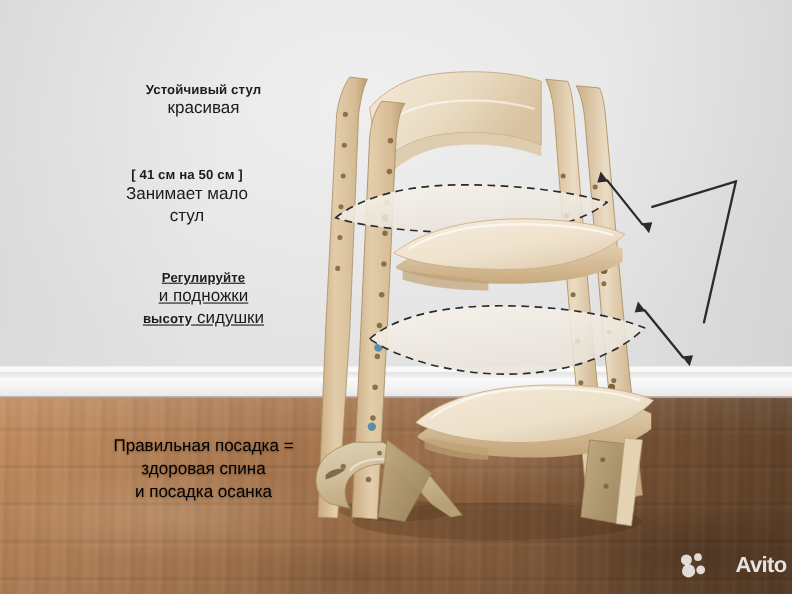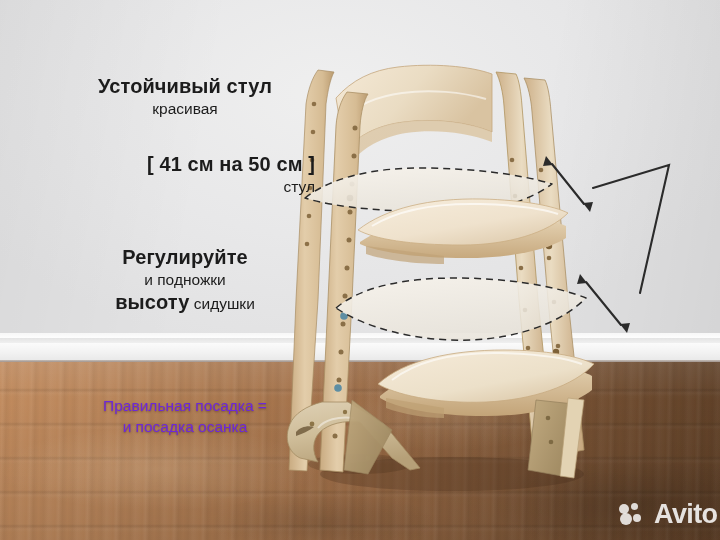--- a/index.html
+++ b/index.html
@@ -77,40 +77,40 @@
       radial-gradient(ellipse 200px 70px at 88% 80%, rgba(0,0,0,0.18), rgba(0,0,0,0) 72%),
       radial-gradient(ellipse 160px 45px at 45% 90%, rgba(0,0,0,0.13), rgba(0,0,0,0) 70%);
   }
   .floor-vig{
     position:absolute;left:0;top:362px;width:720px;height:178px;
     background:linear-gradient(100deg, rgba(0,0,0,0.00) 40%, rgba(0,0,0,0.14) 100%);
   }
 
   
   .txt{position:absolute;text-align:center;color:#1c1c1c;line-height:1.26;}
-  .t-head{font-size:20px;font-weight:700;letter-spacing:.1px;}
+  .t-head{font-size:12px;font-weight:700;letter-spacing:.1px;}
   .t-sub{font-size:15.5px;font-weight:400;}
-  .t-white{color:#6d28d9;font-size:15.5px;font-weight:400;
+  .t-white{color:#000000;font-size:15.5px;font-weight:400;
            text-shadow:0 1px 2px rgba(60,35,18,.45);}
 
   #block1{left:60px;top:74px;width:250px;}
-  #block2{left:65px;top:152px;width:250px;text-align:right;}
-  #block3{left:60px;top:245px;width:250px;}
+  #block2{left:45px;top:152px;width:250px;}
+  #block3{left:60px;top:245px;width:250px;text-decoration:underline;}
   #block4{left:50px;top:396px;width:270px;line-height:1.35;}
 
   
   #avito{position:absolute;left:619px;top:499px;width:96px;height:30px;
          display:flex;align-items:center;}
   #avito .dots{position:relative;width:24px;height:22px;margin-right:2px;}
   #avito .dots i{position:absolute;border-radius:50%;background:rgba(255,255,255,.82);display:block;}
   #avito .d1{width:10px;height:10px;left:0;top:1px;}
   #avito .d2{width:7px;height:7px;left:12px;top:0px;}
   #avito .d3{width:12px;height:12px;left:1px;top:10px;}
   #avito .d4{width:8px;height:8px;left:14px;top:11px;}
-  #avito .word{font-size:27px;font-weight:700;color:rgba(255,255,255,.86);
+  #avito .word{font-size:20px;font-weight:700;color:rgba(255,255,255,.86);
                letter-spacing:-0.6px;line-height:1;margin-left:33px;}
 
   
   #chair{position:absolute;left:0;top:0;width:720px;height:540px;}
 </style>
 </head>
 <body>
 
 <div id="stage">
 
@@ -312,31 +312,33 @@
     </g>
   </svg>
 
   <div class="txt" id="block1">
     <div class="t-head">Устойчивый стул</div>
     <div class="t-sub">красивая</div>
   </div>
 
   <div class="txt" id="block2">
     <div class="t-head">[ 41 см на 50 см ]</div>
+    <div class="t-sub">Занимает мало</div>
     <div class="t-sub">стул</div>
   </div>
 
   <div class="txt" id="block3">
     <div class="t-head">Регулируйте</div>
     <div class="t-sub">и подножки</div>
     <div class="t-sub"><span class="t-head">высоту</span><span> сидушки</span></div>
   </div>
 
   <div class="txt" id="block4">
     <div class="t-white">Правильная посадка =</div>
+    <div class="t-white">здоровая спина</div>
     <div class="t-white">и посадка осанка</div>
   </div>
 
   <div id="avito">
     <span class="dots">
       <i class="d1"></i>
         <i class="d2"></i>
         <i class="d3"></i>
         <i class="d4"></i>
     </span>

